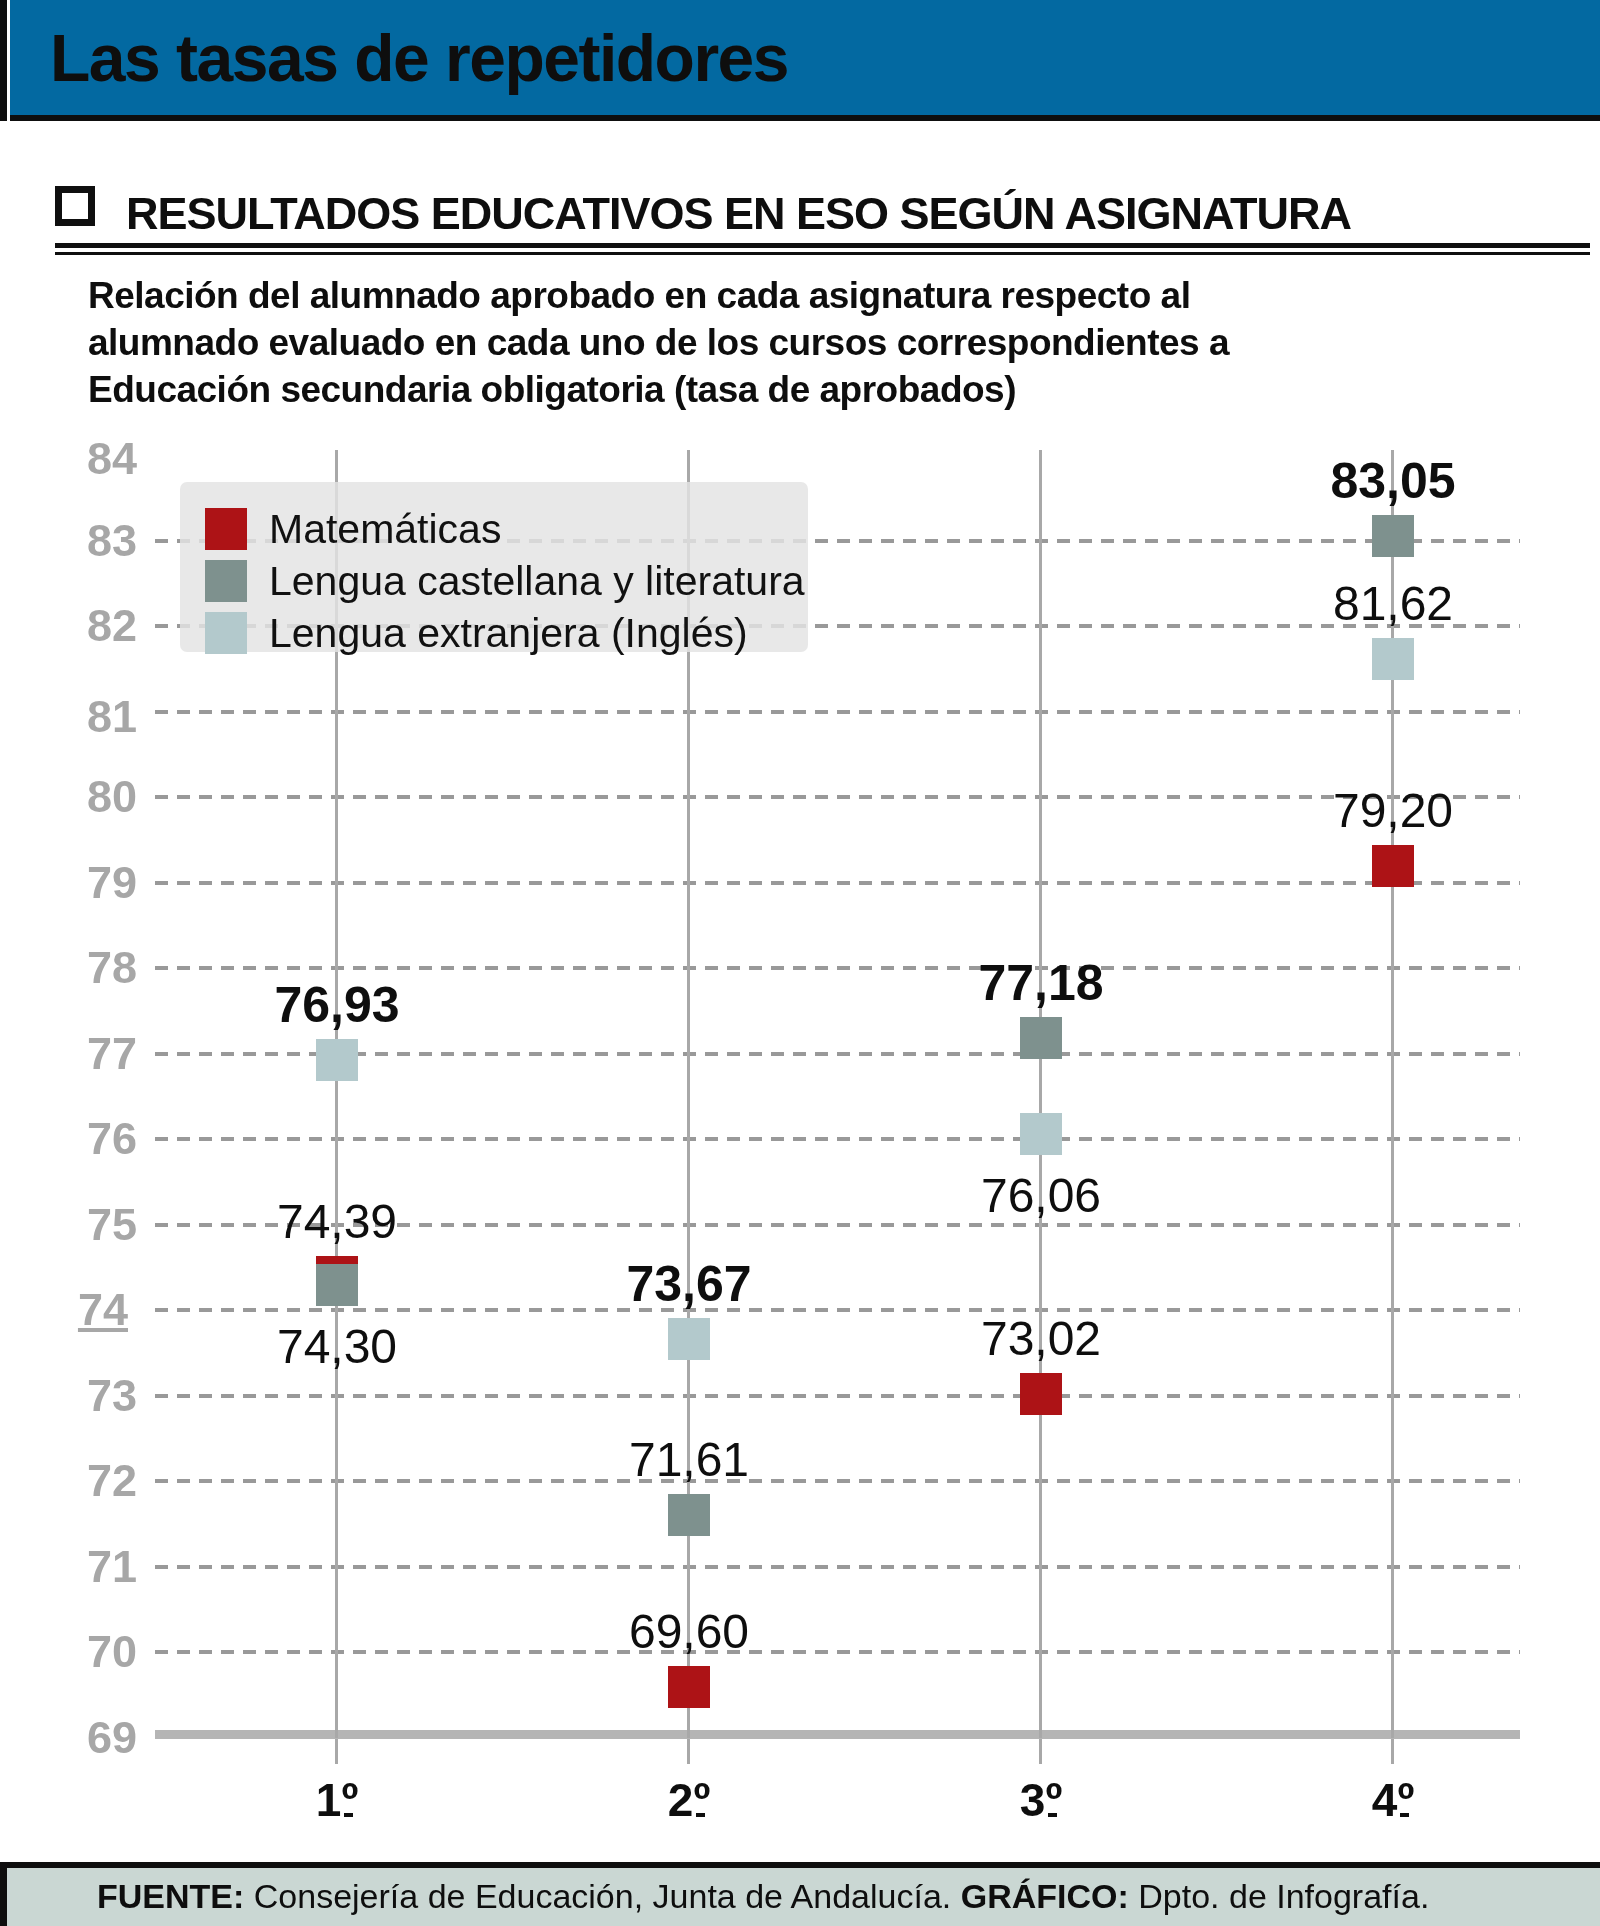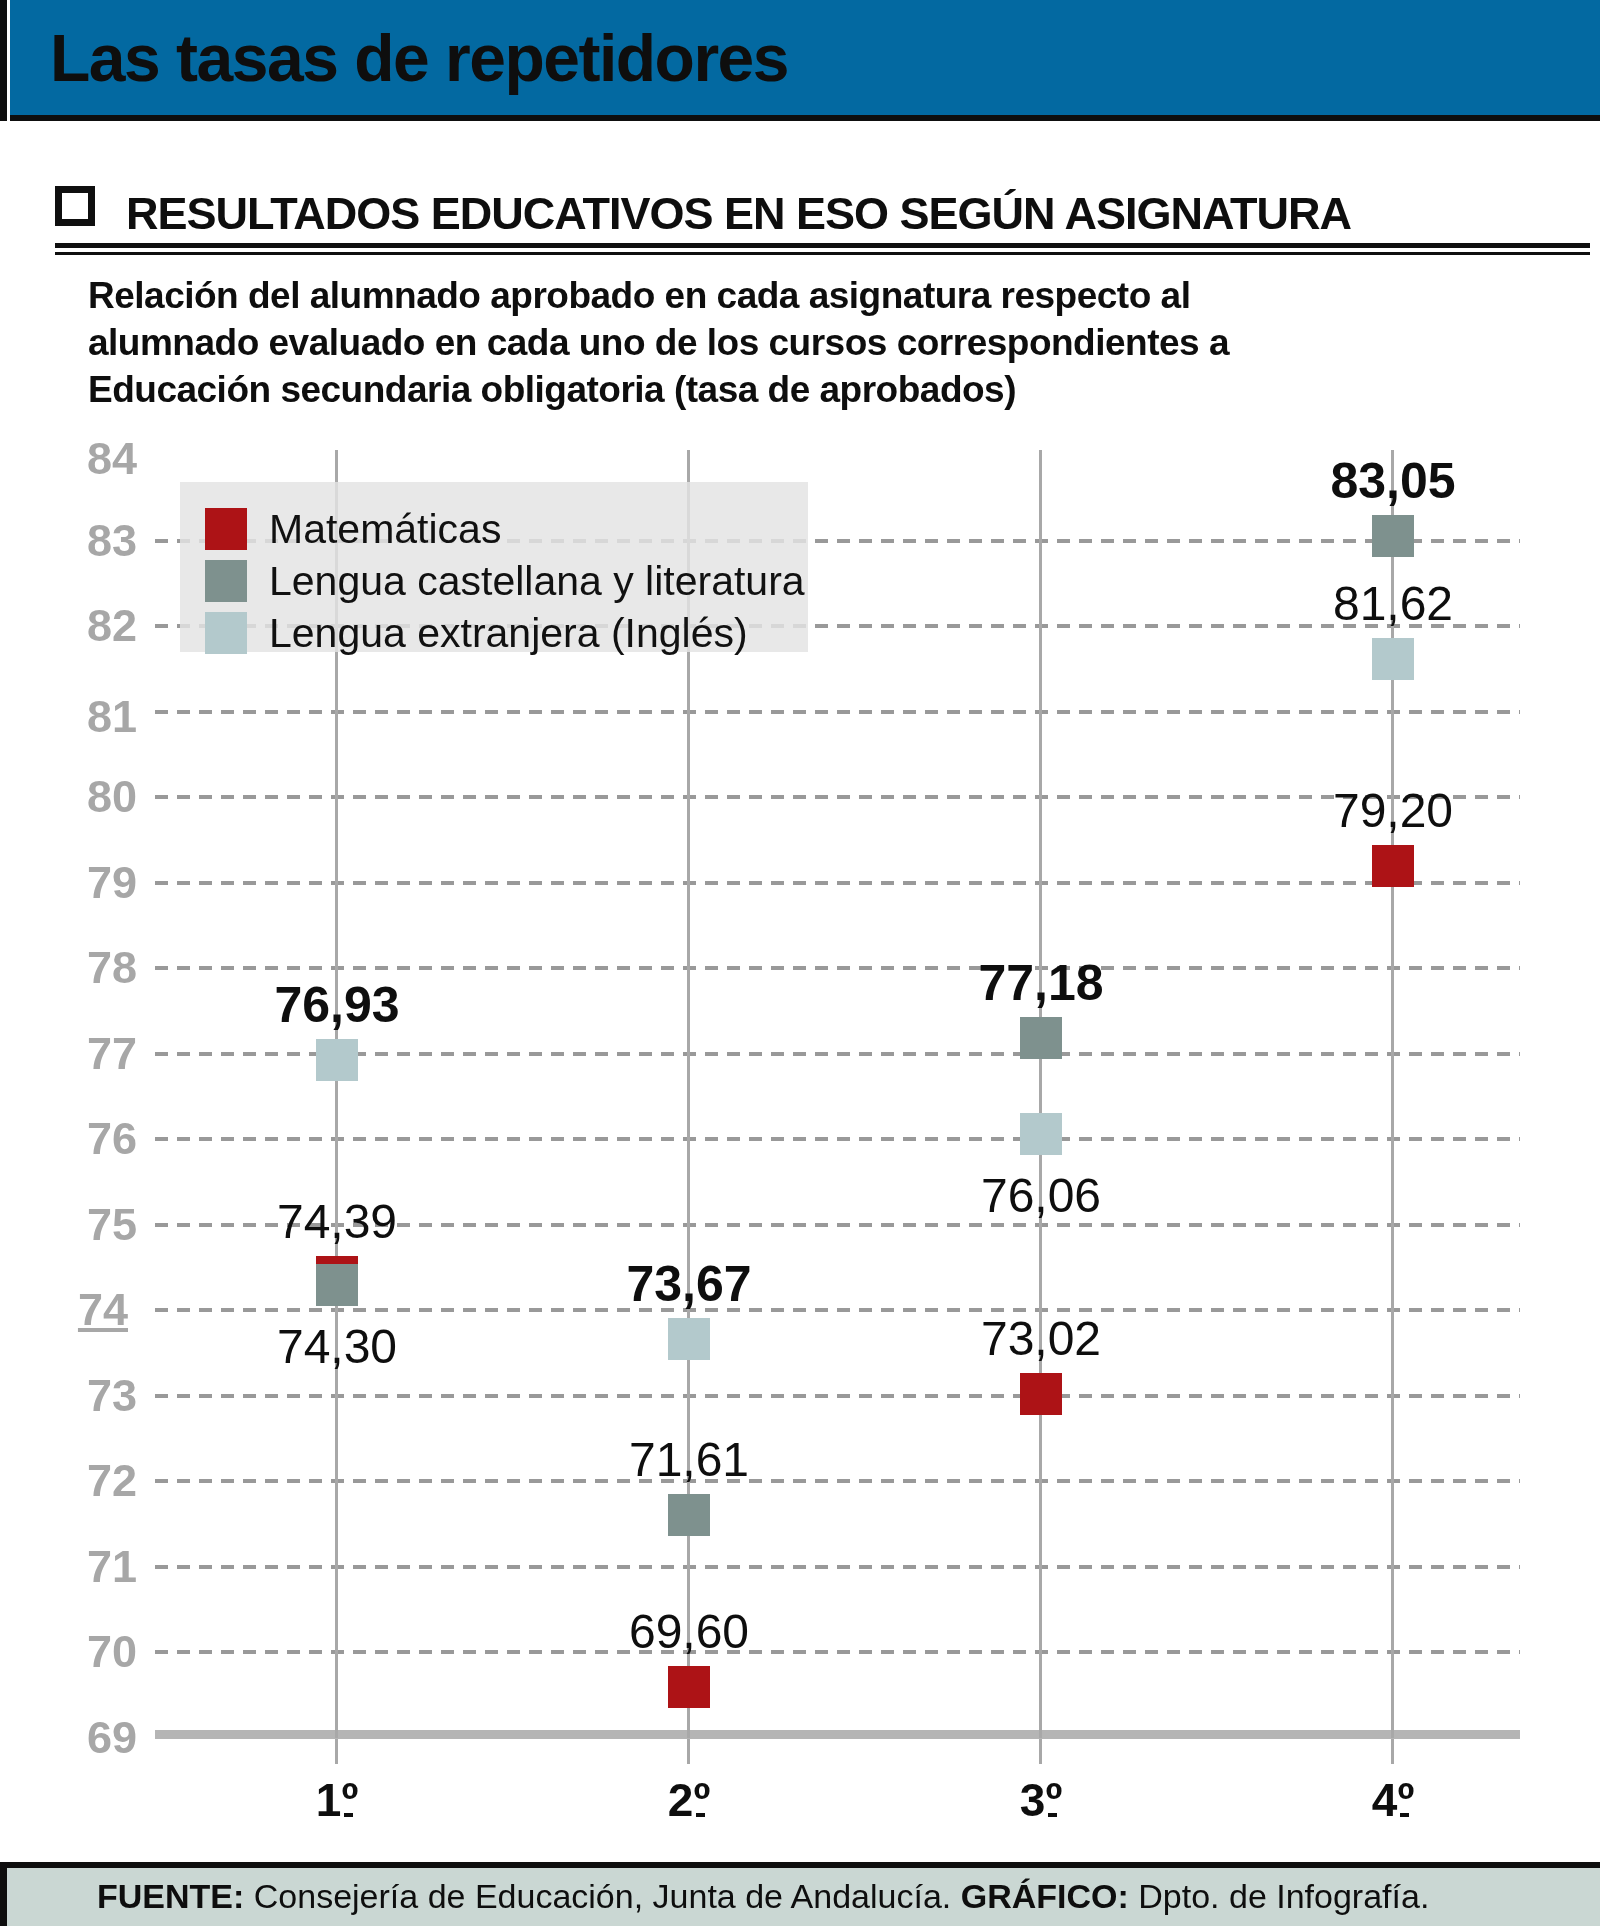--- a/index.html
+++ b/index.html
@@ -23,21 +23,21 @@
   #chart{position:absolute;left:0;top:0;width:1600px;height:1926px;}
   .ytick{position:absolute;width:112px;text-align:right;font-size:45px;font-weight:bold;color:#a7a7a7;height:56px;line-height:56px;}
   .gridline{position:absolute;height:4px;background:repeating-linear-gradient(90deg,#999 0 13px,transparent 13px 22px);}
   .vline{position:absolute;width:3px;background:#a8a8a8;}
   .axisline{position:absolute;height:9px;background:#b5b5b5;}
   .colstub{position:absolute;width:3px;background:#a8a8a8;}
   .xtick{position:absolute;width:160px;text-align:center;font-size:46px;font-weight:bold;color:#0e0e0e;height:56px;line-height:56px;}
   .ord{position:relative;}
   .ord::after{content:"";position:absolute;left:3px;right:5px;bottom:9px;height:4px;background:#0e0e0e;}
 
-  .legend{position:absolute;left:180px;top:482px;width:628px;height:170px;background:rgba(227,227,227,0.83);}
+  .legend{position:absolute;left:180px;top:482px;width:628px;height:170px;background:rgba(227,227,227,0.83);border-radius:7px;}
   .legend-row{position:absolute;left:25px;height:52px;display:flex;align-items:center;}
   .legend-swatch{width:42px;height:42px;margin-right:22px;flex:0 0 auto;}
   .legend-label{font-size:41px;color:#111;white-space:nowrap;}
 
   .pt{position:absolute;width:42px;height:42px;}
   .ptlabel{position:absolute;width:280px;text-align:center;font-size:48px;color:#0e0e0e;height:54px;line-height:54px;white-space:nowrap;}
   .ptlabel.bold{font-size:50px;font-weight:bold;}
 
   
   .footer-rule{position:absolute;left:0;top:1862px;width:1600px;height:6px;background:#0e0e0e;}

